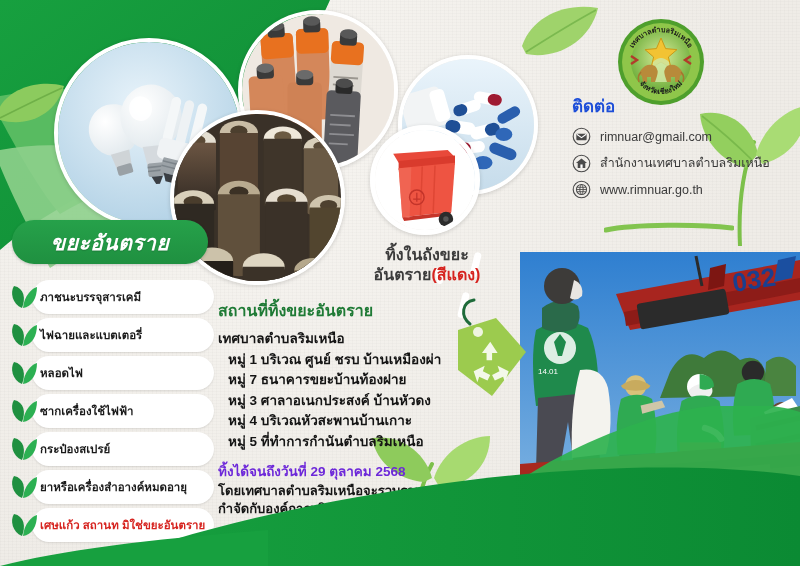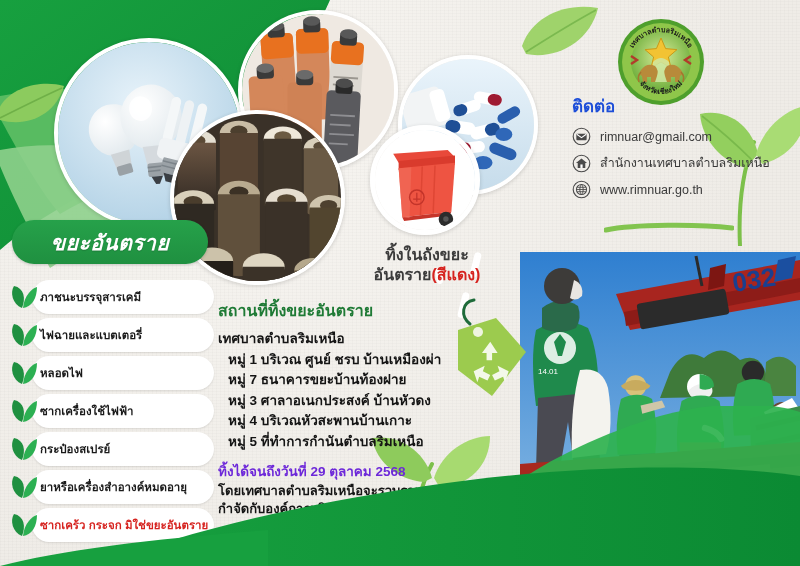--- a/index.html
+++ b/index.html
@@ -606,21 +606,21 @@
       </svg>
       <span class="li-txt">ยาหรือเครื่องสำอางค์หมดอายุ</span>
     </div>
 
     <div class="li-row">
       <div class="li-pill"></div>
       <svg class="li-leaf" viewBox="0 0 30 26">
         <path d="M14,24 C4,20 2,8 6,2 C16,4 18,14 14,24 Z" fill="#1f9040"></path>
         <path d="M15,24 C16,12 24,4 29,3 C29,14 24,23 15,24 Z" fill="#2cb052"></path>
       </svg>
-      <span class="li-txt warn">ซากเคร้ว กระจก มิใช่ขยะอันตราย</span>
+      <span class="li-txt warn">เศษแก้ว สถานท มิใช่ขยะอันตราย</span>
     </div>
 
   </div>
 
   <div id="bin-cap">
     <div>ทิ้งในถังขยะ</div>
     <div><span>อันตราย</span><span class="red">(สีแดง)</span></div>
   </div>
 
   <div id="center">

